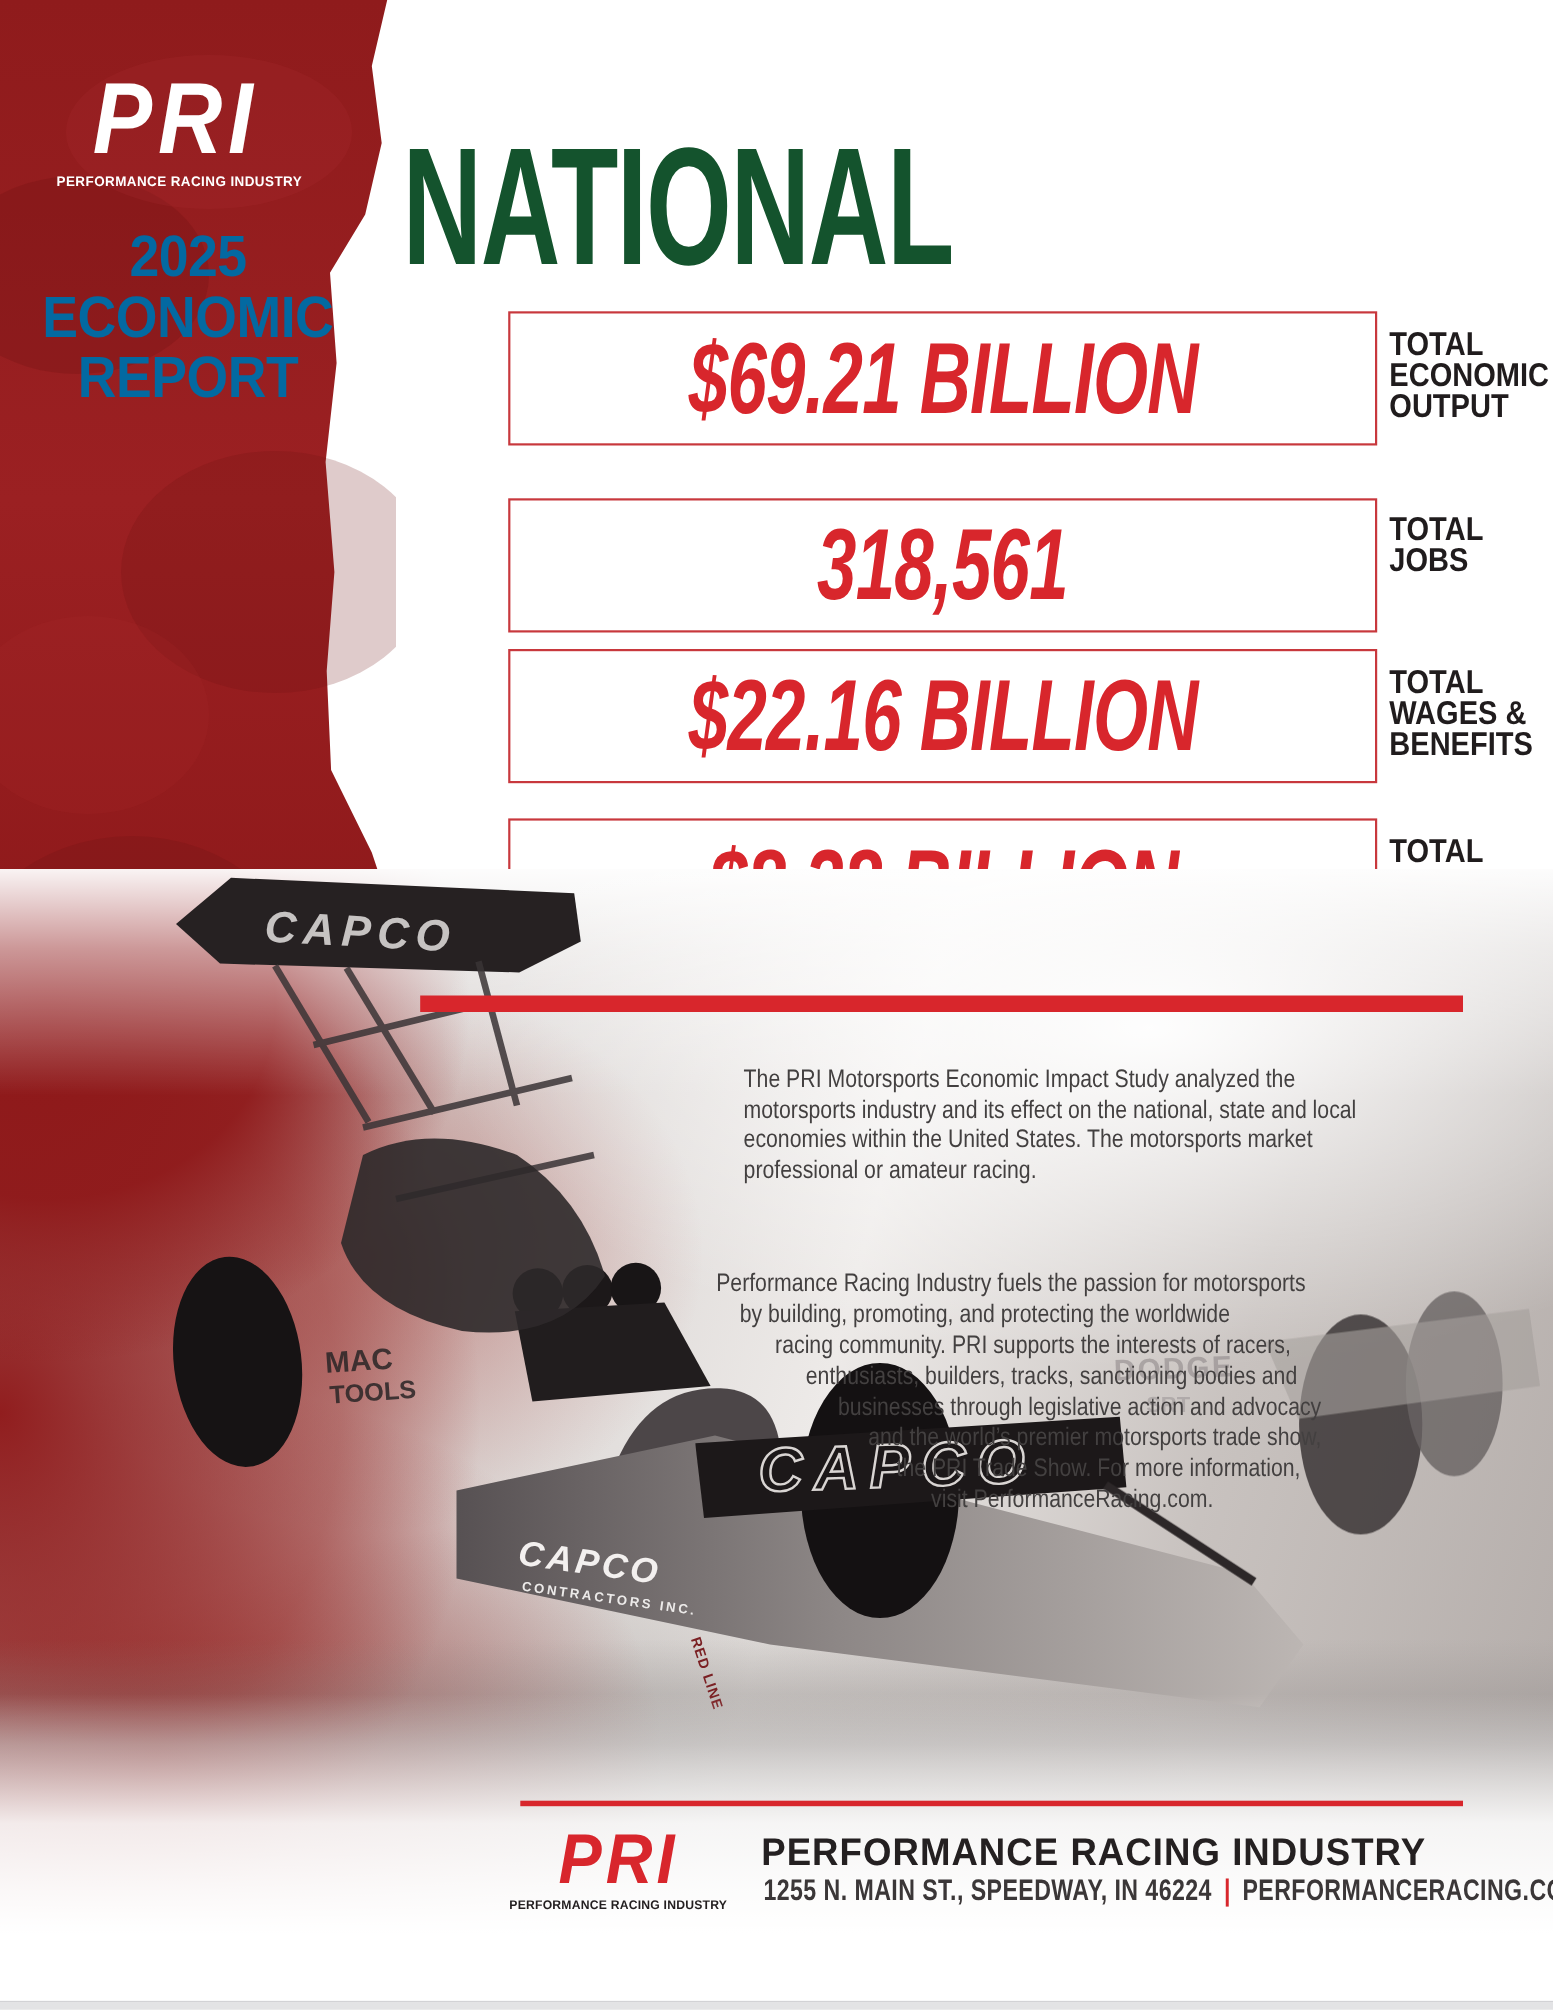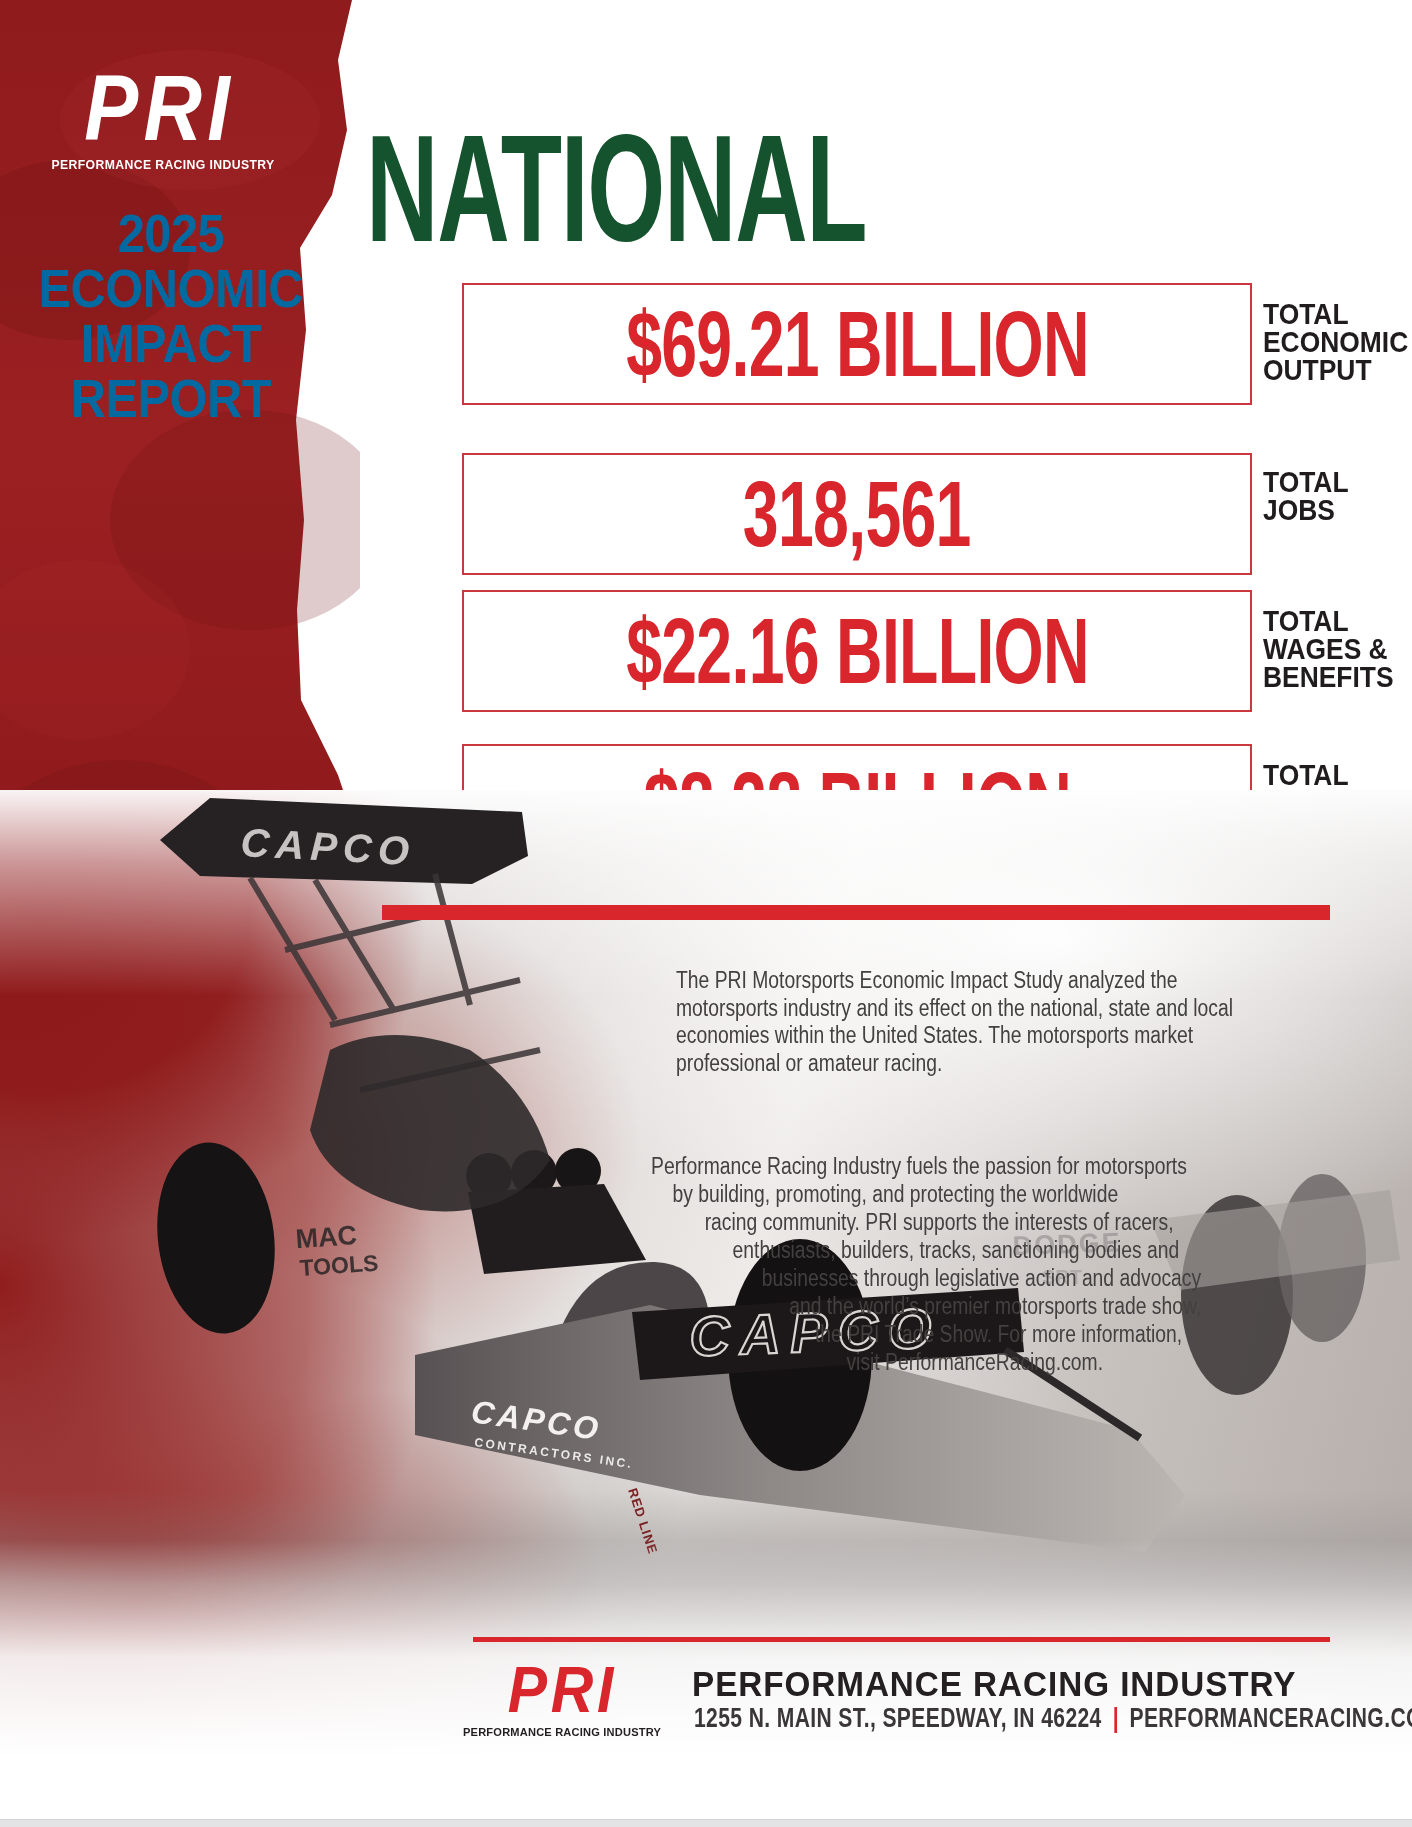--- a/index.html
+++ b/index.html
@@ -18,21 +18,21 @@
   .sidebar-title .line{font-size:53px;font-weight:800;line-height:55px;letter-spacing:-.5px;}
   .sidebar-title .line span{display:inline-block;transform:scaleX(.92);transform-origin:center;white-space:nowrap;}
 
   
   .national{left:366px;top:112px;z-index:2;color:#14532d;font-size:152px;font-weight:800;
       line-height:1;letter-spacing:-2px;}
   .national span{display:inline-block;transform:scaleX(.66);transform-origin:left center;white-space:nowrap;}
 
   
   .stat-box{left:462px;width:786px;height:118px;border:2px solid #c8383d;background:#ffffff;
-      display:flex;align-items:center;justify-content:center;z-index:2;}
+      display:flex;align-items:center;justify-content:center;z-index:2;font-style:italic;}
   .stat-value{color:#d8262c;font-size:92px;font-weight:800;letter-spacing:-1px;line-height:1;
       display:inline-block;transform:scaleX(.70);transform-origin:center;white-space:nowrap;}
   .stat-label{left:1263px;width:150px;height:122px;display:flex;flex-direction:column;
       justify-content:center;z-index:2;color:#201c1d;}
   .stat-label .ll{font-size:30px;font-weight:700;line-height:28px;letter-spacing:0;
       transform:scaleX(.88);transform-origin:left center;white-space:nowrap;}
 
   
   .red-bar{left:382px;top:905px;width:948px;height:15px;background:#d8262c;z-index:4;}
 
@@ -99,21 +99,20 @@
 </svg>
 
 <div class="abs sidebar-logo">
   <div class="pri">PRI</div><br>
   <div class="sub">PERFORMANCE RACING INDUSTRY</div>
 </div>
 
 <div class="abs sidebar-title">
   <div class="line"><span>2025</span></div>
   <div class="line"><span>ECONOMIC</span></div>
-  <div class="line"><span>IMPACT</span></div>
   <div class="line"><span>REPORT</span></div>
 </div>
 
 <div class="abs national">
   <span>NATIONAL</span>
 </div>
 
 <div class="abs stat-box" style="top:283px">
   <span class="stat-value">$69.21 BILLION</span>
 </div>

